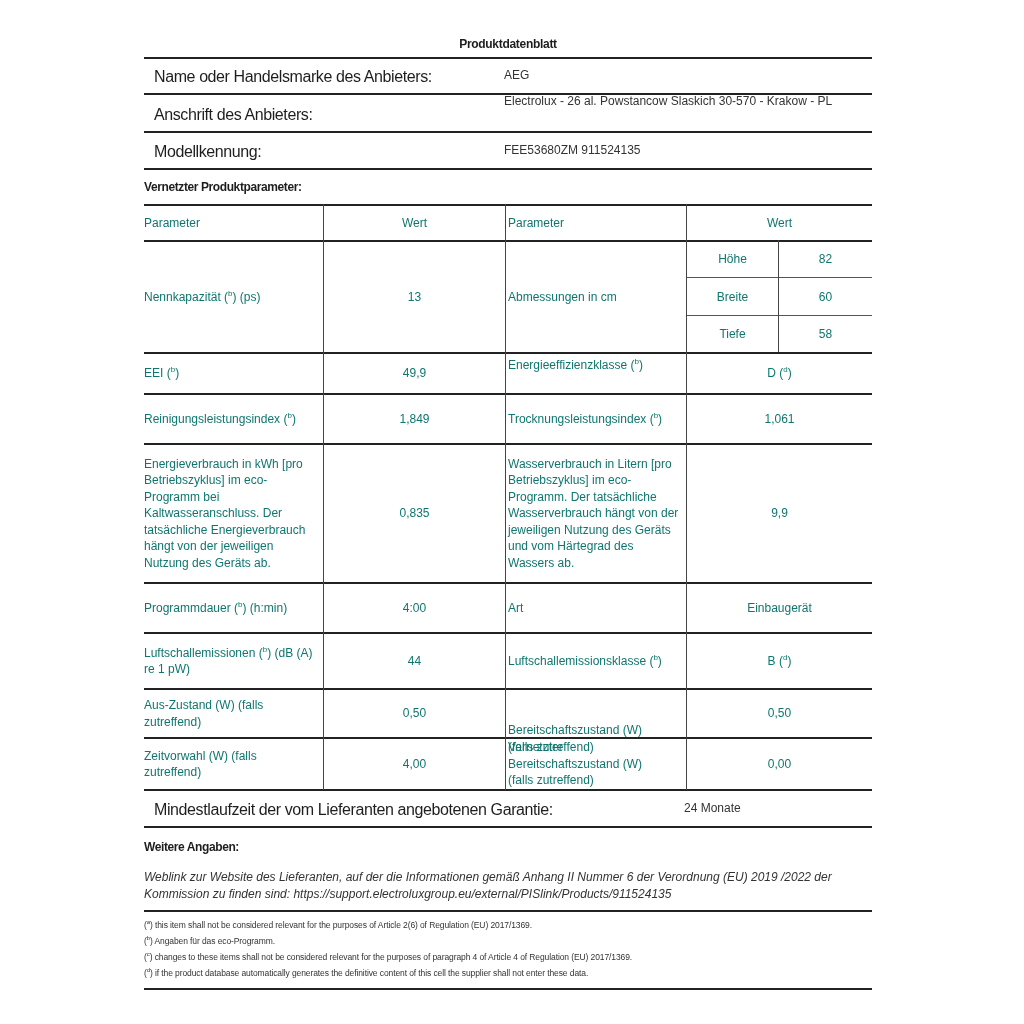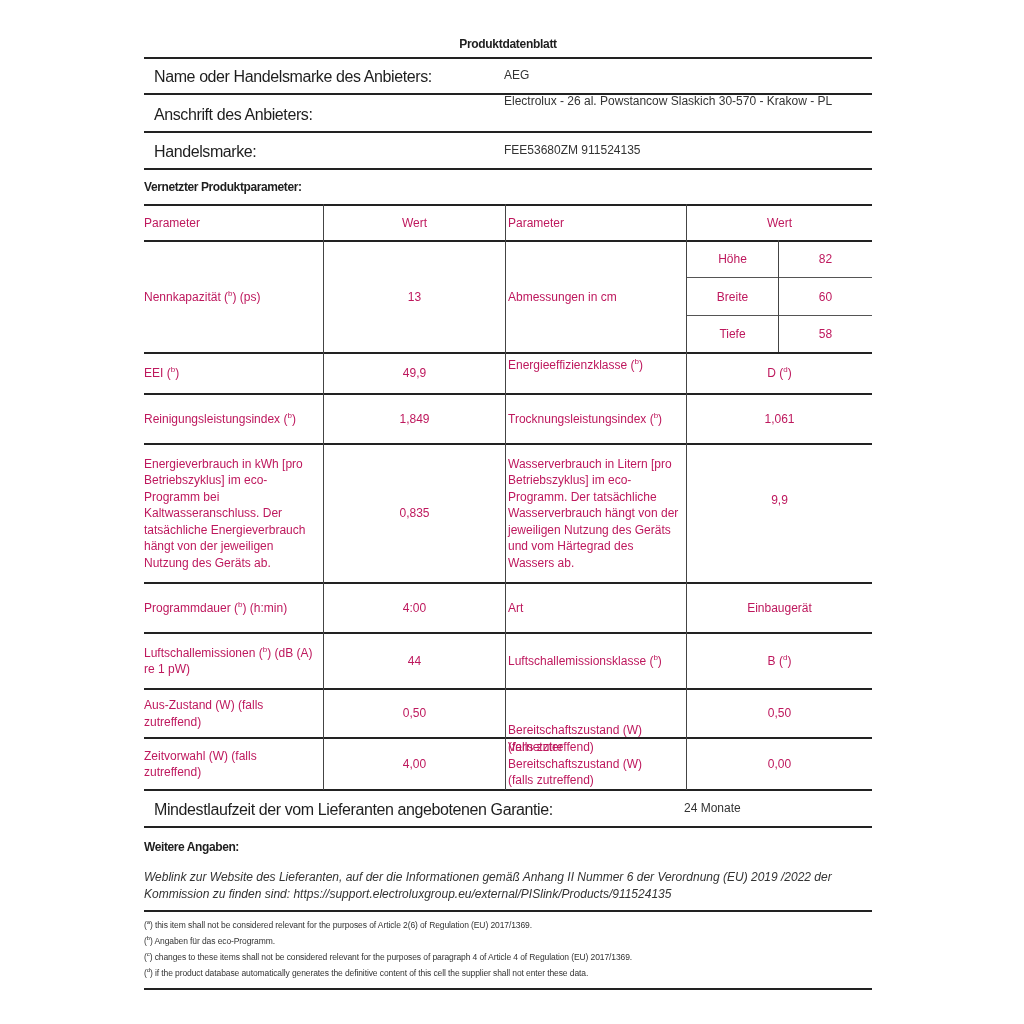--- a/index.html
+++ b/index.html
@@ -9,21 +9,21 @@
   .title { position:absolute; left:0; width:728px; top:37px; text-align:center;
            font-weight:bold; font-size:12px; letter-spacing:-0.3px; }
   .hline { position:absolute; left:0; width:728px; height:2px; background:#222; }
   .hline.thin { height:1px; background:#555; }
   .kv-label { position:absolute; left:0; font-weight:normal; font-size:16px; letter-spacing:-0.4px;margin-left:10px; }
   .kv-value { position:absolute; left:360px; font-size:12px; color:#333; }
   .section { position:absolute; left:0; font-weight:bold; font-size:12px; letter-spacing:-0.4px; }
 
   .grid { position:absolute; left:0; top:204px; width:728px; }
   .vline { position:absolute; width:1px; background:#444; }
-  .cell { position:absolute; font-size:12px; color:#be185d; display:flex; align-items:center; line-height:16.5px; }
+  .cell { position:absolute; font-size:12px; color:#0f766e; display:flex; align-items:center; line-height:16.5px; }
   .cell.center { justify-content:center; text-align:center; }
   .cell.left { justify-content:flex-start; text-align:left; }
   sup { font-size:8px; vertical-align:super; line-height:0; }
 
   .weblink { position:absolute; left:0; top:869px; width:728px; font-size:12px; color:#333; line-height:17px;font-style:italic; }
   .fn { position:absolute; left:0; font-size:8.5px; color:#333; letter-spacing:-0.1px; }
   .fn sup { font-size:6px; }
 </style>
 </head>
 <body>
@@ -34,21 +34,21 @@
   <div class="hline" style="top:57px"></div>
 
   <div class="kv-label" style="top:68px">Name oder Handelsmarke des Anbieters:</div>
   <div class="kv-value" style="top:68px">AEG</div>
   <div class="hline" style="top:93px"></div>
 
   <div class="kv-label" style="top:106px">Anschrift des Anbieters:</div>
   <div class="kv-value" style="top:94px">Electrolux - 26 al. Powstancow Slaskich 30-570 - Krakow - PL</div>
   <div class="hline" style="top:131px"></div>
 
-  <div class="kv-label" style="top:143px">Handelsmarke:</div>
+  <div class="kv-label" style="top:143px">Modellkennung:</div>
   <div class="kv-value" style="top:143px">FEE53680ZM 911524135</div>
   <div class="hline" style="top:168px"></div>
 
   <div class="section" style="top:180px">Vernetzter Produktparameter:</div>
 
   <div class="grid">
 
     <div class="hline" style="top:0px"></div>
     <div class="hline" style="top:36px"></div>
     <div class="hline thin" style="left:542px;width:186px;top:73px"></div>
@@ -100,21 +100,21 @@
     </div>
     <div class="cell center" style="left:180px;top:191px;width:181px;height:48px">1,849</div>
     <div class="cell left" style="left:364px;top:191px;width:178px;height:48px">
       <span><span>Trocknungsleistungsindex</span> (<sup>b</sup>)</span>
     </div>
     <div class="cell center" style="left:543px;top:191px;width:185px;height:48px">1,061</div>
 
     <div class="cell left" style="left:0;top:241px;width:170px;height:137px">Energieverbrauch in kWh [pro Betriebszyklus] im eco-Programm bei Kaltwasseranschluss. Der tatsächliche Energieverbrauch hängt von der jeweiligen Nutzung des Geräts ab.</div>
     <div class="cell center" style="left:180px;top:241px;width:181px;height:137px">0,835</div>
     <div class="cell left" style="left:364px;top:241px;width:172px;height:137px">Wasserverbrauch in Litern [pro Betriebszyklus] im eco-Programm. Der tatsächliche Wasserverbrauch hängt von der jeweiligen Nutzung des Geräts und vom Härtegrad des Wassers ab.</div>
-    <div class="cell center" style="left:543px;top:228px;width:185px;height:137px">9,9</div>
+    <div class="cell center" style="left:543px;top:241px;width:185px;height:137px">9,9</div>
 
     <div class="cell left" style="left:0;top:380px;width:178px;height:48px">
       <span><span>Programmdauer</span> (<sup>b</sup>)<span> (h:min)</span></span>
     </div>
     <div class="cell center" style="left:180px;top:380px;width:181px;height:48px">4:00</div>
     <div class="cell left" style="left:364px;top:380px;width:178px;height:48px">Art</div>
     <div class="cell center" style="left:543px;top:380px;width:185px;height:48px">Einbaugerät</div>
 
     <div class="cell left" style="left:0;top:430px;width:172px;height:54px">
       <span><span>Luftschallemissionen</span> (<sup>b</sup>)<span> (dB (A) re 1 pW)</span></span>

